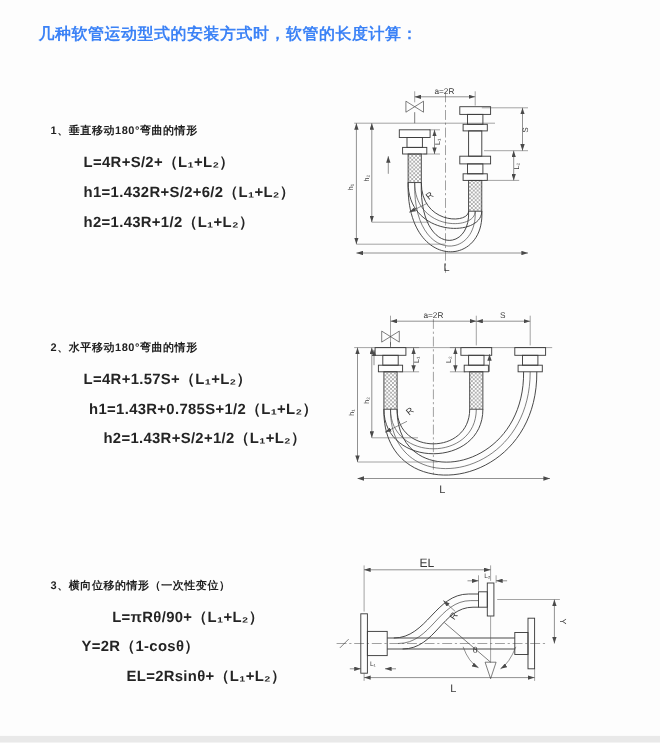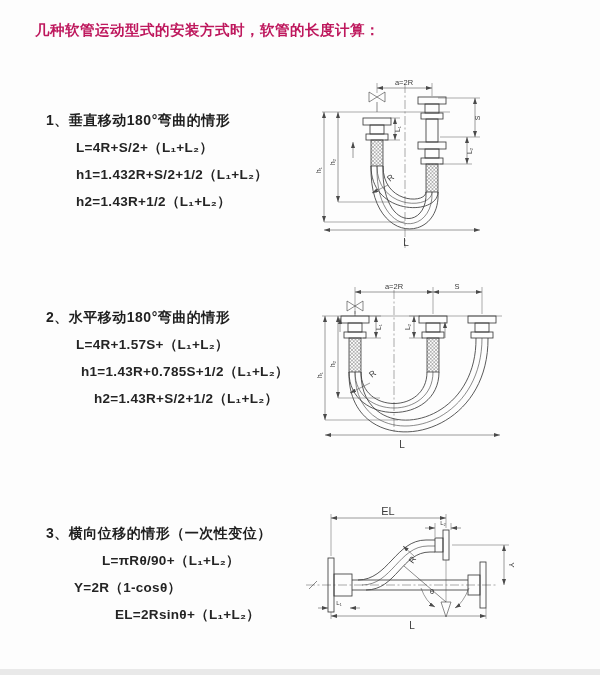--- a/index.html
+++ b/index.html
@@ -1,41 +1,41 @@
 <!DOCTYPE html>
 <html><head>
 <meta charset="utf-8">
 <style>
   html,body{margin:0;padding:0;}
   body{
     width:600px;height:675px;background:#fdfdfd;position:relative;overflow:hidden;
     font-family:"Liberation Sans","DejaVu Sans",sans-serif;color:#222;
   }
   .abs{position:absolute;white-space:nowrap;}
-  .title{font-size:14.5px;font-weight:700;letter-spacing:.5px;color:#be185d;}
-  .sec-heading{font-size:14px;font-weight:700;letter-spacing:.5px;color:#1f1f1f;}
+  .title{font-size:14.5px;font-weight:700;letter-spacing:.5px;color:#3b82f6;}
+  .sec-heading{font-size:10px;font-weight:700;letter-spacing:.5px;color:#1f1f1f;}
   .formula{font-size:13.5px;font-weight:600;letter-spacing:.3px;color:#242424;}
   svg{position:absolute;overflow:visible;}
   svg text{font-family:"Liberation Sans","DejaVu Sans",sans-serif;fill:#3a3a3a;}
   .dr{stroke:#3c3c3c;stroke-width:.85;fill:none;}
   .drt{stroke:#3c3c3c;stroke-width:.6;fill:none;}
   .dim{stroke:#4a4a4a;stroke-width:.55;fill:none;}
   .ext{stroke:#5a5a5a;stroke-width:.5;fill:none;}
   .cl{stroke:#555;stroke-width:.5;fill:none;stroke-dasharray:9 2.5 2 2.5;}
   .braid{stroke:#3c3c3c;stroke-width:.8;}
   .page-edge{position:absolute;left:0;top:669px;width:600px;height:6px;background:#e9e9e9;}
 </style>
 </head>
 <body>
 
 <div class="abs title" style="left:35px;top:21px;">几种软管运动型式的安装方式时，软管的长度计算：</div>
 
 <div class="abs sec-heading" style="left:46px;top:112px;">1、垂直移动180°弯曲的情形</div>
 <div class="abs formula" style="left:76px;top:139px;">L=4R+S/2+（L₁+L₂）</div>
-<div class="abs formula" style="left:76px;top:166px;">h1=1.432R+S/2+1/2（L₁+L₂）</div>
+<div class="abs formula" style="left:76px;top:166px;">h1=1.432R+S/2+6/2（L₁+L₂）</div>
 <div class="abs formula" style="left:76px;top:193px;">h2=1.43R+1/2（L₁+L₂）</div>
 
 <div class="abs sec-heading" style="left:46px;top:309px;">2、水平移动180°弯曲的情形</div>
 <div class="abs formula" style="left:76px;top:336px;">L=4R+1.57S+（L₁+L₂）</div>
 <div class="abs formula" style="left:69px;top:363px;padding-left:12px;">h1=1.43R+0.785S+1/2（L₁+L₂）</div>
 <div class="abs formula" style="left:94px;top:390px;">h2=1.43R+S/2+1/2（L₁+L₂）</div>
 
 <div class="abs sec-heading" style="left:46px;top:525px;">3、横向位移的情形（一次性变位）</div>
 <div class="abs formula" style="left:74px;top:552px;margin-left:28px;">L=πRθ/90+（L₁+L₂）</div>
 <div class="abs formula" style="left:74px;top:579px;">Y=2R（1-cosθ）</div>

